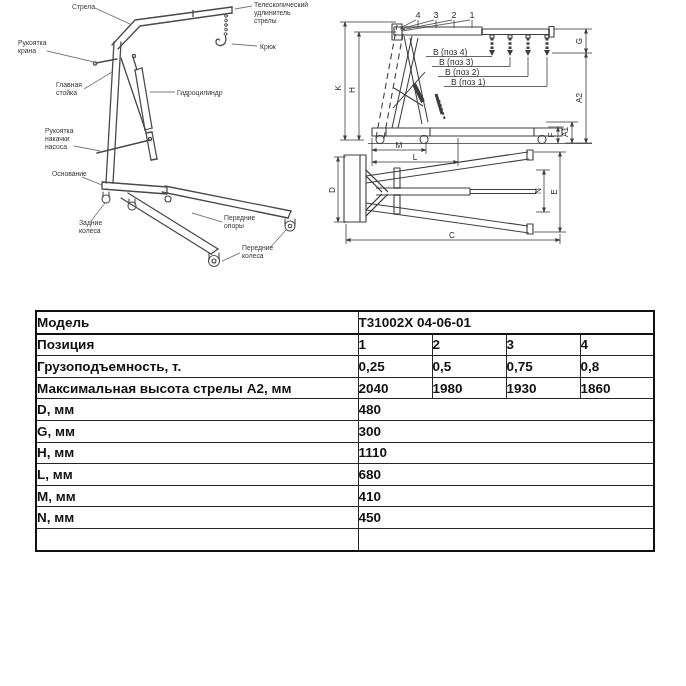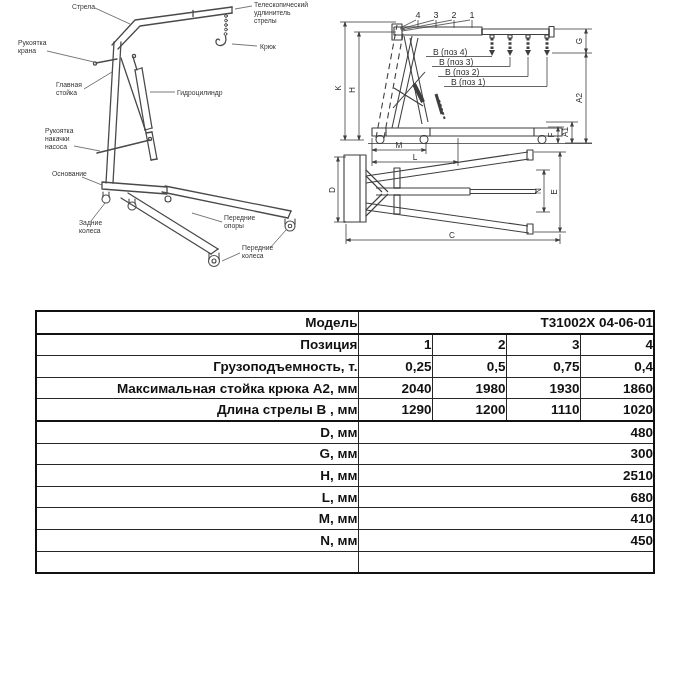--- a/index.html
+++ b/index.html
@@ -7,21 +7,21 @@
         font-family:"Liberation Sans",sans-serif;color:#1f1f1f;}
   svg{position:absolute;overflow:visible;}
   svg text{font-family:"Liberation Sans",sans-serif;fill:#333;}
   .callout{font-size:6.8px;}
   .dimtxt{font-size:8.2px;fill:#2e2e2e;}
   .postxt{font-size:9px;fill:#2e2e2e;}
   .btxt{font-size:8.6px;fill:#2e2e2e;}
 
   table.spec{position:absolute;left:35px;top:310px;width:618px;border-collapse:collapse;
              table-layout:fixed;border:2.5px solid #111;}
-  table.spec td{border:1.6px solid #262626;height:20.6px;padding:0;text-align:right;
+  table.spec td{border:1.6px solid #262626;height:20.6px;padding:0;text-align:left;
                 vertical-align:middle;font-size:13.5px;font-weight:bold;color:#111;
                 white-space:nowrap;overflow:hidden;}
   td.vdiv{border-left:2.6px solid #111;}
   tr.hthick td{border-bottom:2.4px solid #111;}
 </style>
 </head>
 <body>
 
 <div class="page">
 
@@ -320,47 +320,40 @@
         <td class="vdiv">1</td>
         <td>2</td>
         <td>3</td>
         <td>4</td>
       </tr>
       <tr>
         <td>Грузоподъемность, т.</td>
         <td class="vdiv">0,25</td>
         <td>0,5</td>
         <td>0,75</td>
-        <td>0,4</td>
-      </tr>
-      <tr>
-        <td>Максимальная стойка крюка А2, мм</td>
+        <td>0,8</td>
+      </tr>
+      <tr>
+        <td>Максимальная высота стрелы А2, мм</td>
         <td class="vdiv">2040</td>
         <td>1980</td>
         <td>1930</td>
         <td>1860</td>
       </tr>
-      <tr class="hthick">
-        <td>Длина стрелы В , мм</td>
-        <td class="vdiv">1290</td>
-        <td>1200</td>
-        <td>1110</td>
-        <td>1020</td>
-      </tr>
       <tr>
         <td>D, мм</td>
         <td class="vdiv" colspan="4">480</td>
       </tr>
       <tr>
         <td>G, мм</td>
         <td class="vdiv" colspan="4">300</td>
       </tr>
       <tr>
         <td>H, мм</td>
-        <td class="vdiv" colspan="4">2510</td>
+        <td class="vdiv" colspan="4">1110</td>
       </tr>
       <tr>
         <td>L, мм</td>
         <td class="vdiv" colspan="4">680</td>
       </tr>
       <tr>
         <td>M, мм</td>
         <td class="vdiv" colspan="4">410</td>
       </tr>
       <tr>

